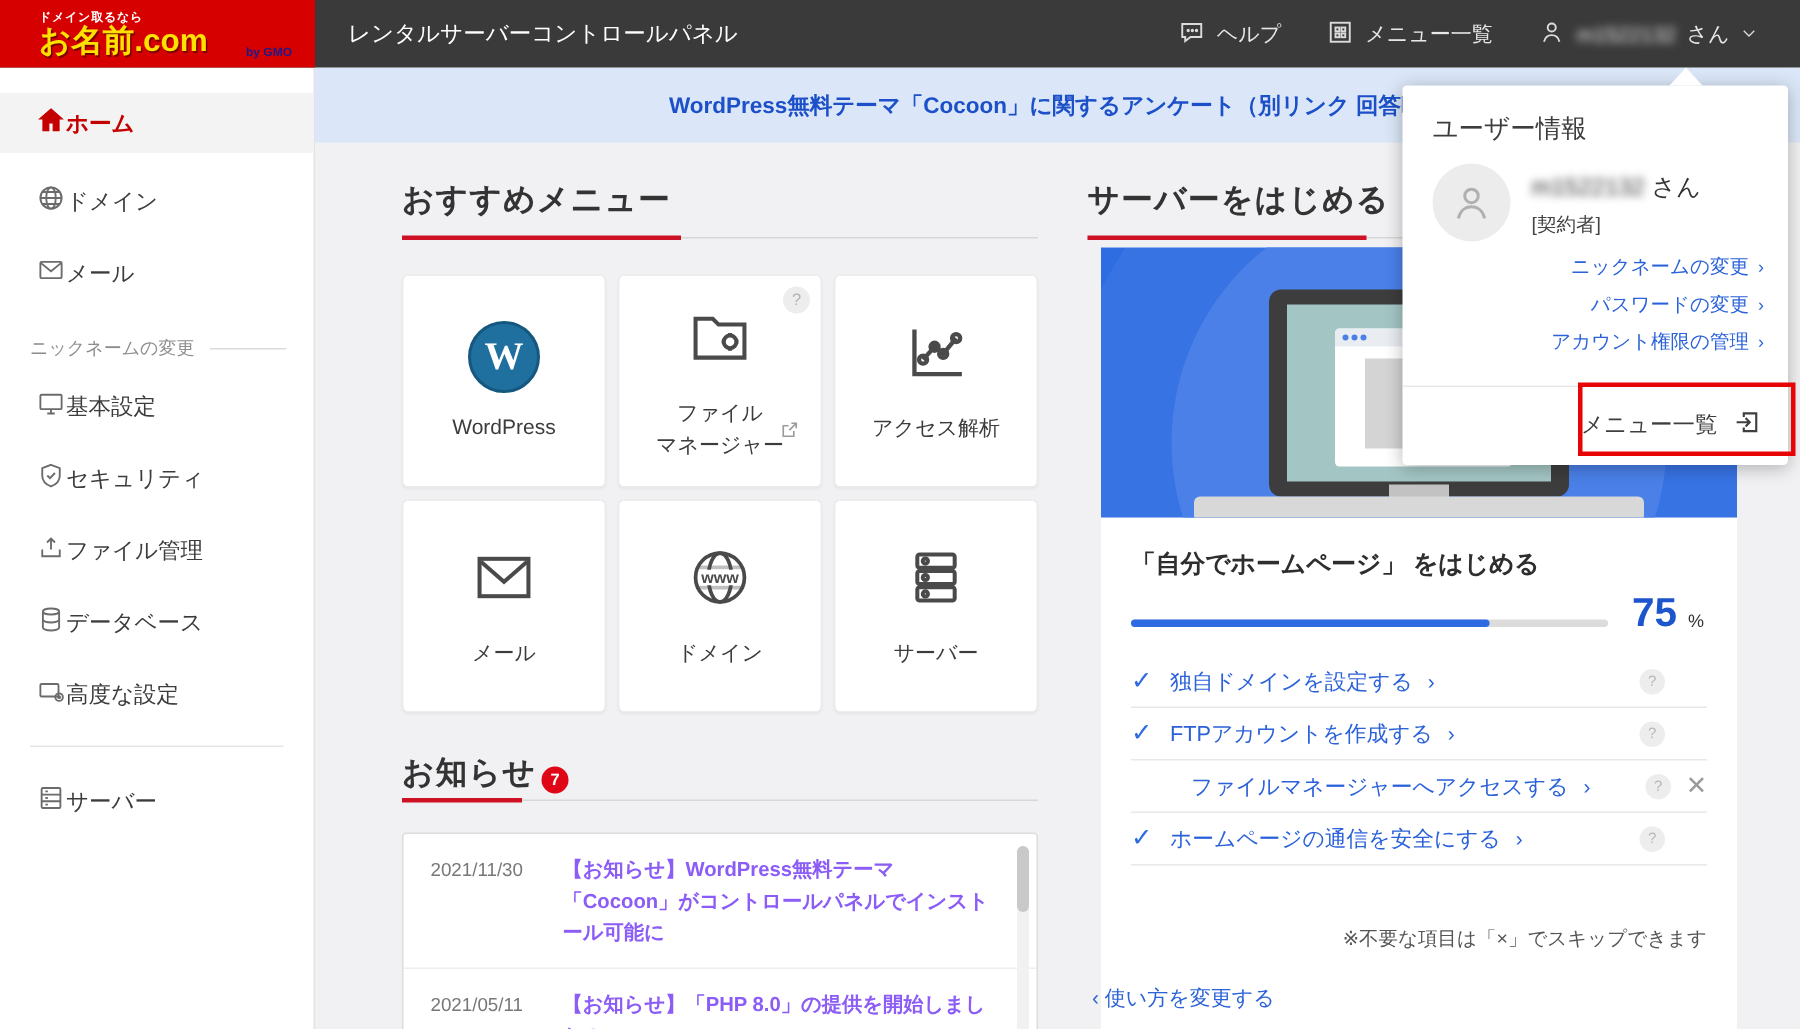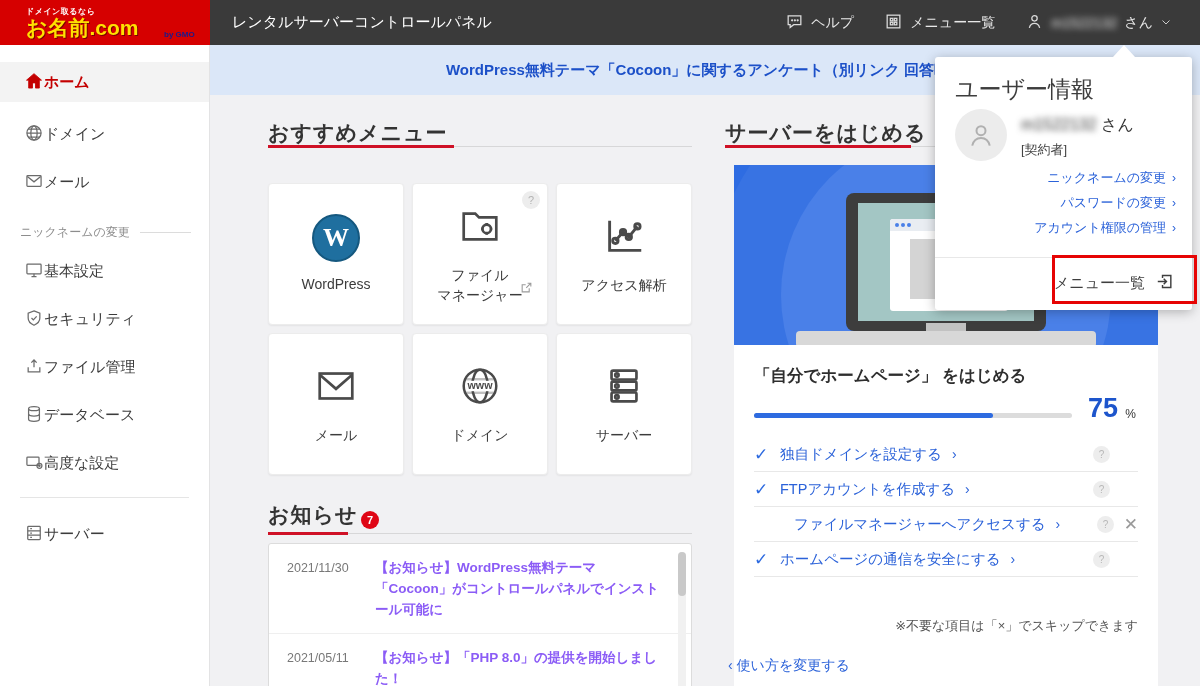--- a/index.html
+++ b/index.html
@@ -28,21 +28,21 @@
   .side-section { display:flex; align-items:center; gap:10px; padding:14px 18px 10px 20px; color:#8d8d8d; font-size:12px; }
   .side-section .rule { flex:1; height:1px; background:#dcdcdc; }
   .side-divider { height:1px; background:#e5e5e5; margin:14px 20px 16px 20px; }
 
   
   .banner { position:absolute; left:210px; top:45px; width:990px; height:50px; background:#dbe7f8; display:flex; align-items:center; justify-content:center; z-index:1; }
   .banner a { color:#1c50c8; font-size:15px; font-weight:bold; text-decoration:none; white-space:nowrap; cursor:pointer; }
 
   
   .content { position:absolute; left:210px; top:95px; width:990px; height:591px; }
-  .col-heading { font-size:21px; color:#333; letter-spacing:1px; position:relative; }
+  .col-heading { font-size:21px; color:#333; letter-spacing:1px; position:relative; padding-bottom:12px; }
   .heading-rule { position:absolute; left:0; bottom:0; height:1px; background:#d7d7d8; width:100%; }
   .heading-accent { position:absolute; left:0; bottom:-1px; height:3px; background:#cf1126; }
 
   .left-col { position:absolute; left:58px; top:24px; width:424px; }
   .tiles { position:absolute; top:64px; left:0; width:424px; display:flex; flex-wrap:wrap; gap:8px; }
   .tile { width:136px; height:142px; background:#fff; border:1px solid #ececec; border-radius:4px; box-shadow:0 1px 2px rgba(0,0,0,.06); display:flex; flex-direction:column; align-items:center; justify-content:center; gap:12px; cursor:pointer; position:relative; }
   .tile svg { width:46px; height:46px; stroke:#4a4a4a; }
   .tile-label { font-size:14px; color:#3c3c3c; text-align:center; white-space:pre-line; line-height:1.45; }
   .tile-help { position:absolute; top:7px; right:7px; width:18px; height:18px; border-radius:50%; background:#ededed; color:#b3b3b3; font-size:11px; display:flex; align-items:center; justify-content:center; }
   .tile-ext { position:absolute; right:14px; bottom:26px; }
@@ -89,21 +89,21 @@
   .row-help { position:absolute; right:28px; width:17px; height:17px; border-radius:50%; background:#ededed; color:#b8b8b8; font-size:10px; display:flex; align-items:center; justify-content:center; }
   .row-close { position:absolute; right:0; font-size:17px; color:#9a9a9a; cursor:pointer; }
   .check-row.indent .check-label { margin-left:14px; }
 
   .skip-note { position:absolute; right:20px; top:452px; font-size:13px; color:#555; }
   .usage-link { position:absolute; left:-6px; top:492px; font-size:14px; color:#2b62d9; cursor:pointer; }
 
   
   .dropdown { position:absolute; left:935px; top:57px; width:257px; height:253px; background:#fff; border-radius:3px; box-shadow:0 2px 12px rgba(0,0,0,.28); z-index:40; }
   .dropdown-caret { position:absolute; left:1113px; top:45px; width:0; height:0; border-left:11px solid transparent; border-right:11px solid transparent; border-bottom:12px solid #fff; z-index:41; }
-  .dd-title { position:absolute; left:20px; top:17px; font-size:23px; color:#3d3d3d; }
+  .dd-title { position:absolute; left:20px; top:17px; font-size:17px; color:#3d3d3d; }
   .dd-avatar { position:absolute; left:20px; top:52px; width:52px; height:52px; border-radius:50%; background:#ececec; display:flex; align-items:center; justify-content:center; }
   .dd-avatar svg { width:30px; height:30px; stroke:#b0b0b0; }
   .dd-name { position:absolute; left:86px; top:58px; font-size:16px; color:#333; }
   .dd-role { position:absolute; left:86px; top:84px; font-size:13px; color:#444; }
   .dd-link { position:absolute; right:16px; font-size:13px; color:#2b62d9; cursor:pointer; white-space:nowrap; }
   .dd-link .chev { margin-left:6px; font-size:12px; }
   .dd-divider { position:absolute; left:0; top:200px; width:257px; height:1px; background:#e8e8e8; }
   .dd-logout { position:absolute; right:18px; top:215px; display:flex; align-items:center; gap:10px; font-size:15px; color:#3e3e3e; cursor:pointer; }
   .dd-logout svg { width:19px; height:19px; stroke:#3e3e3e; }
   .logout-annotation { position:absolute; left:1052px; top:255px; width:145px; height:49px; border:3px solid #e60404; z-index:50; pointer-events:none; }

